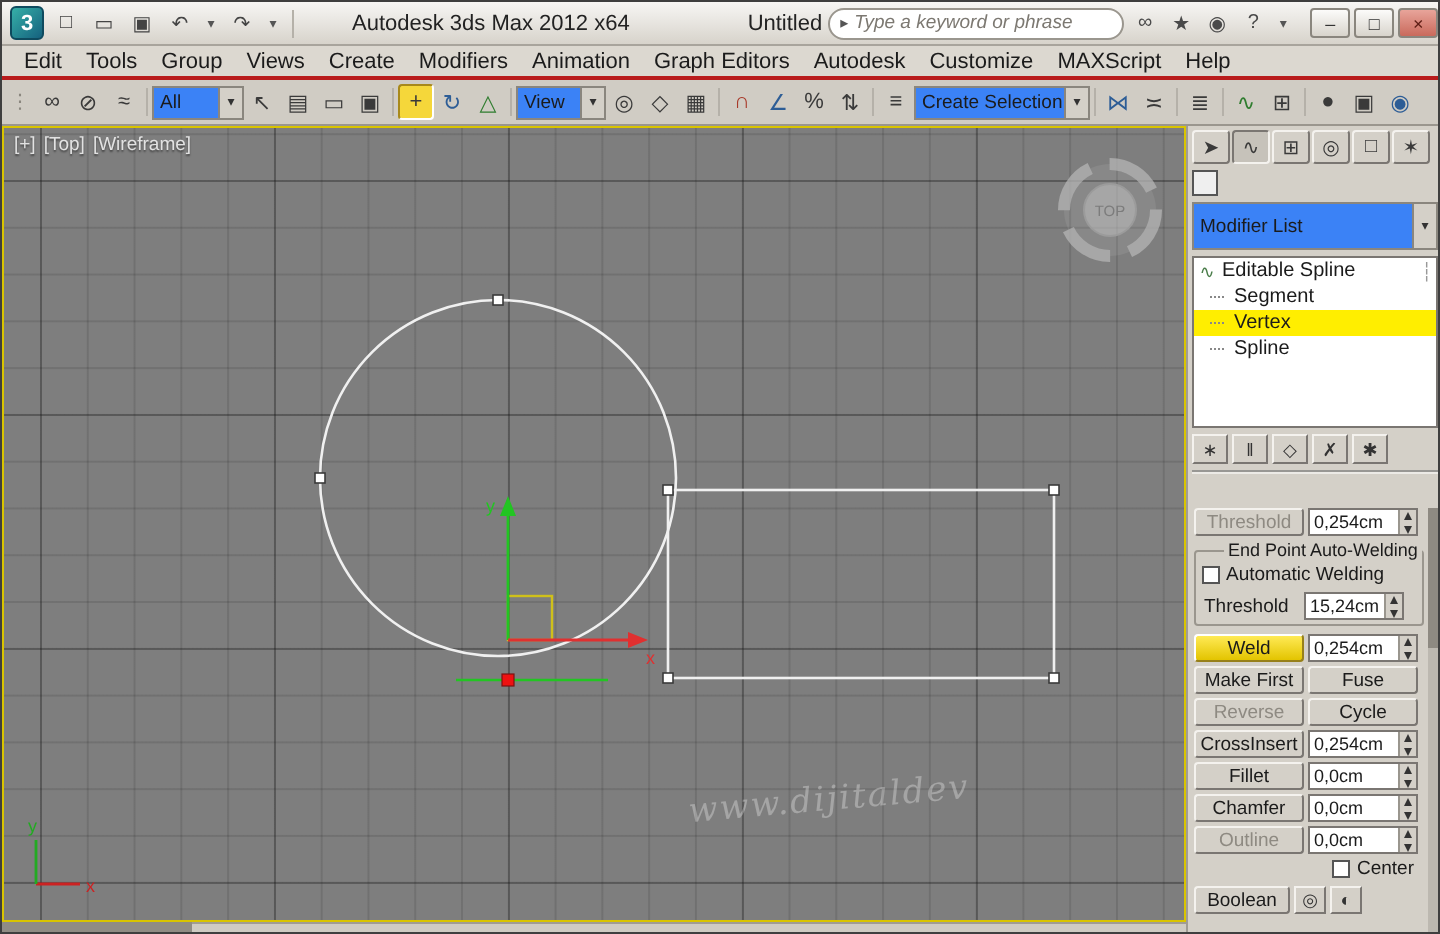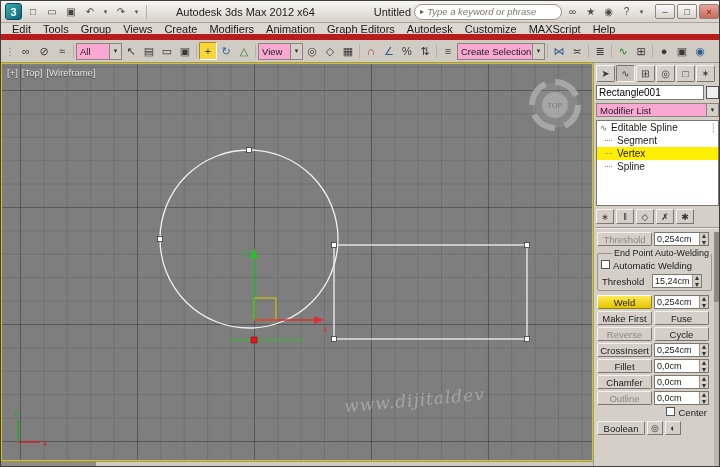--- a/index.html
+++ b/index.html
@@ -15,29 +15,29 @@
 .doctitle{margin-left:56px;color:#222;white-space:nowrap}
 .search{margin-left:auto;width:148px;height:16px;background:#fff;border:1px solid #9a968e;border-radius:8px;display:flex;align-items:center;padding:0 5px;gap:3px;flex:none}
 .search input{border:0;outline:0;flex:1;min-width:0;font-size:9.5px;font-style:italic;color:#555;background:transparent;font-family:"Liberation Sans",sans-serif}
 .search input::placeholder{color:#7c7871;font-style:italic}
 .sgo{font-size:8px;color:#555}
 .ticon{width:15px;text-align:center;font-size:10px;color:#4a4a4a;flex:none}
 .winbtns{display:flex;gap:2px;margin-left:6px;flex:none}
 .wb{width:20px;height:15px;border:1px solid #8a867e;background:linear-gradient(#fcfbfa,#d8d4cc);font-size:9px;display:flex;align-items:center;justify-content:center;border-radius:2px;color:#333}
 .wb.close{background:linear-gradient(#e8a49a,#c96a5c);color:#5d1d14}
 
-.menubar{height:17px;background:#dcd8d0;display:flex;align-items:center;padding:0 5px;border-bottom:6px solid #b91c1c;flex:none}
+.menubar{height:17px;background:#dcd8d0;display:flex;align-items:center;padding:0 5px;border-bottom:2px solid #b91c1c;flex:none}
 .mi{padding:1px 6px;font-size:11px;white-space:nowrap}
 
 .toolbar{height:23px;background:#d0ccc4;display:flex;align-items:center;padding:0 2px;border-bottom:1px solid #9a968e;overflow:hidden;flex:none}
 .handle{color:#8a867e;font-size:10px;margin:0 2px;flex:none}
 .tb{width:18px;height:18px;display:flex;align-items:center;justify-content:center;font-size:11px;color:#3a3a3a;border:1px solid transparent;border-radius:2px;flex:none}
 .tb.active{background:#f5d73a;border-color:#a8891a #fff #fff #a8891a}
 .tb.cblue{color:#2d5d96}.tb.cgreen{color:#2f7d2f}.tb.cred{color:#a83a2a}
-.combo{height:17px;background:#f9a8d4;border:1px solid #8a867e;display:flex;align-items:center;flex:none}
+.combo{height:17px;background:#3b82f6;border:1px solid #8a867e;display:flex;align-items:center;flex:none}
 .ct{flex:1;padding:0 3px;font-size:9.5px;white-space:nowrap;overflow:hidden}
 .ca{width:12px;height:100%;background:#d4d0c8;border-left:1px solid #8a867e;font-size:7px;display:flex;align-items:center;justify-content:center;color:#333}
 .w46{width:46px}.w50{width:45px}.w88{width:88px}
 
 .main{flex:1;display:flex;min-height:0}
 .vpcol{width:592px;display:flex;flex-direction:column;flex:none}
 .viewport{height:398px;position:relative;border:1px solid #d9c400;background-color:#7e7e7e;
  background-image:
   linear-gradient(rgba(25,25,25,.28) 1px,transparent 1px),
   linear-gradient(90deg,rgba(25,25,25,.28) 1px,transparent 1px),
@@ -52,47 +52,47 @@
 .ss-l{width:95px;background:#908c84}
 .ss-r{flex:1;background:#cfcbc3;border-top:1px solid #a09c94}
 
 .panel{width:128px;background:#d4d0c8;border-left:1px solid #a09c94;display:flex;flex-direction:column;padding:2px 2px 0;gap:3px;flex:none}
 .ptabs{display:flex;gap:1px;height:17px;flex:none}
 .ptab{width:19px;height:17px;display:flex;align-items:center;justify-content:center;font-size:10px;color:#3a3a3a;border:1px solid;border-color:#f4f2ee #7a7672 #7a7672 #f4f2ee;background:#d4d0c8;border-radius:2px}
 .ptab.active{border-color:#7a7672 #f4f2ee #f4f2ee #7a7672;background:#c6c2ba}
 .namerow{display:flex;gap:2px;align-items:center;flex:none}
 .namefield{flex:1;min-width:0;height:15px;border:1px solid #7a7672;font-size:10px;padding:0 2px;background:#fff;font-family:"Liberation Sans",sans-serif}
 .swatch{width:13px;height:13px;background:#efefef;border:1px solid #555;flex:none}
-.pcombo{height:14px;flex:none}
+.pcombo{height:24px;flex:none}
 .stack{height:86px;background:#fff;border:1px solid #7a7672;font-size:10px;overflow:hidden;flex:none}
 .srow{height:13px;display:flex;align-items:center;padding:0 2px;gap:3px;white-space:nowrap}
 .srow .sic{color:#4a7d4a;font-size:9px;width:9px;text-align:center}
 .srow.sel{background:#ffee00}
 .sub{padding-left:8px}
 .sub::before{content:"";display:inline-block;width:7px;border-top:1px dotted #888;margin-right:2px}
 .sdots{margin-left:auto;color:#999;font-size:9px}
 .sbtns{display:flex;gap:2px;flex:none}
 .sb{width:18px;height:15px;display:flex;align-items:center;justify-content:center;font-size:9px;border:1px solid;border-color:#f4f2ee #7a7672 #7a7672 #f4f2ee;background:#d4d0c8;color:#333}
-.rollwrap{flex:1;display:flex;border-top:2px groove #eceae6;padding-top:3px;min-height:0}
+.rollwrap{flex:1;display:flex;border-top:2px groove #eceae6;padding-top:17px;min-height:0}
 .rollout{flex:1;min-width:0}
 .rscroll{width:5px;background:#bcb8b0;margin-left:1px;position:relative;flex:none}
 .rthumb{position:absolute;top:0;left:0;right:0;height:70px;background:#8e8a82}
 .rrow{display:flex;gap:2px;align-items:center;margin:0 0 2px 1px}
 .rbtn{width:55px;height:14px;font-size:9.5px;display:flex;align-items:center;justify-content:center;border:1px solid;border-color:#f4f2ee #7a7672 #7a7672 #f4f2ee;background:#d4d0c8;border-radius:2px;color:#1b1b1b;white-space:nowrap;overflow:hidden}
 .rbtn.dis{color:#8e8a82}
 .rbtn.weld{background:linear-gradient(#ffea55,#e3c400);border-color:#fff #97801a #97801a #fff}
 .spin{width:55px;height:14px;background:#fff;border:1px solid #7a7672;display:flex;align-items:center}
 .spin .val{flex:1;font-size:9px;padding:0 2px;white-space:nowrap;overflow:hidden}
 .spin .arr{width:9px;height:100%;display:flex;flex-direction:column;border-left:1px solid #9a968e;background:#d4d0c8}
 .arr i{flex:1;display:flex;align-items:center;justify-content:center}
 .arr i.up::after{content:"";border:2px solid transparent;border-bottom:4px solid #333;margin-top:-3px}
 .arr i.dn::after{content:"";border:2px solid transparent;border-top:4px solid #333;margin-bottom:-3px}
 .group{position:relative;border:1px solid #9a968e;border-radius:2px;margin:7px 1px 4px;padding:5px 2px 2px}
 .glegend{position:absolute;top:-6px;left:14px;background:#d4d0c8;padding:0 2px;font-size:9px;white-space:nowrap}
-.cbrow{display:flex;align-items:flex-start;gap:3px;margin:1px 1px 3px;font-size:9.5px}
+.cbrow{display:flex;align-items:center;gap:3px;margin:1px 1px 3px;font-size:9.5px}
 .cb{width:9px;height:9px;background:#fff;border:1px solid #555;flex:none}
 .lab{font-size:9.5px;white-space:nowrap}
 .glabel{width:50px;font-size:9.5px;padding-left:2px;white-space:nowrap}
 .grow{display:flex;gap:2px;align-items:center}
 .centerrow{justify-content:flex-end;margin-right:6px}
 .boolrow .rbtn{width:48px}
 .miniic{width:16px;height:14px;display:flex;align-items:center;justify-content:center;font-size:9px;border:1px solid;border-color:#f4f2ee #7a7672 #7a7672 #f4f2ee;background:#d4d0c8;color:#333}
 </style>
 </head>
 <body>
@@ -257,21 +257,20 @@
       <div class="ptabs">
         <span class="ptab">➤</span>
         <span class="ptab active">∿</span>
         <span class="ptab">⊞</span>
         <span class="ptab">◎</span>
         <span class="ptab">□</span>
         <span class="ptab">✶</span>
       </div>
 
       <div class="namerow">
-        <input class="namefield" value="Rectangle001" style="">
         <span class="swatch"></span>
       </div>
 
       <div class="combo pcombo">
         <span class="ct">Modifier List</span>
         <span class="ca">▾</span>
       </div>
 
       <div class="stack">
         <div class="srow">

